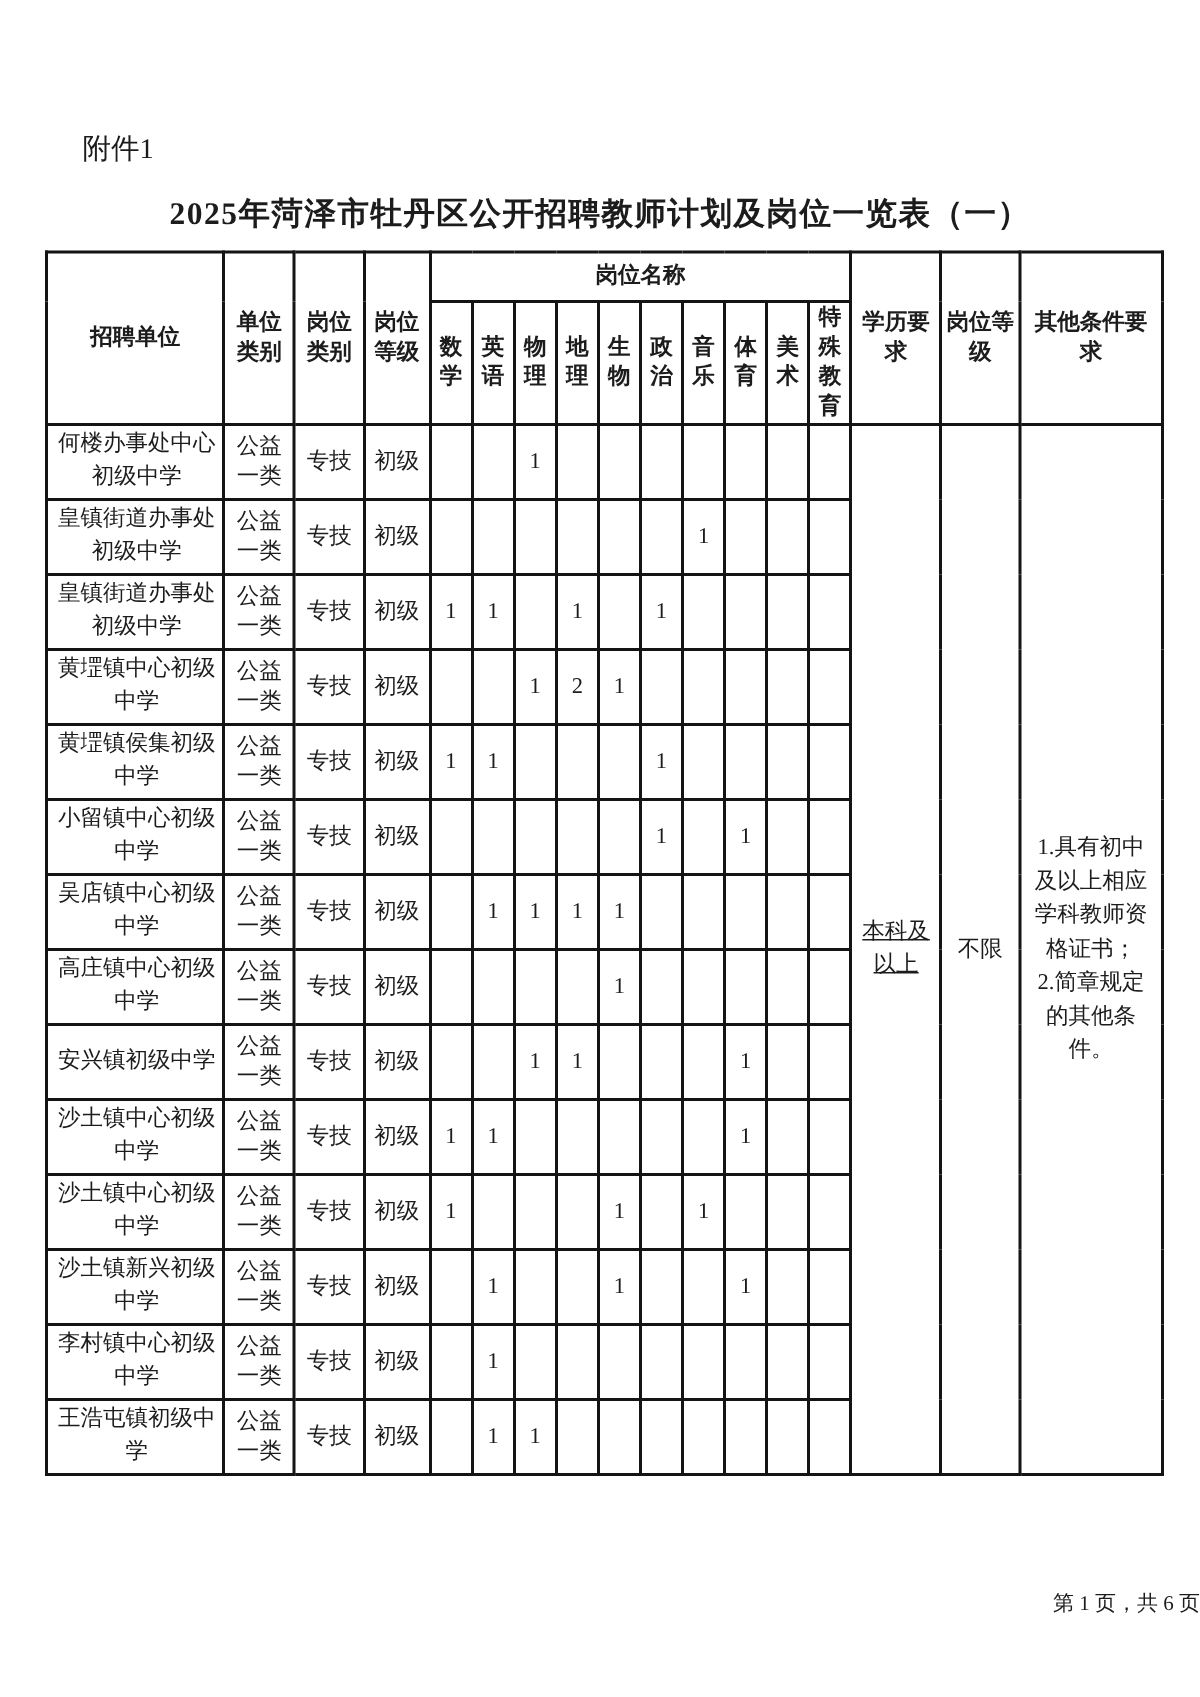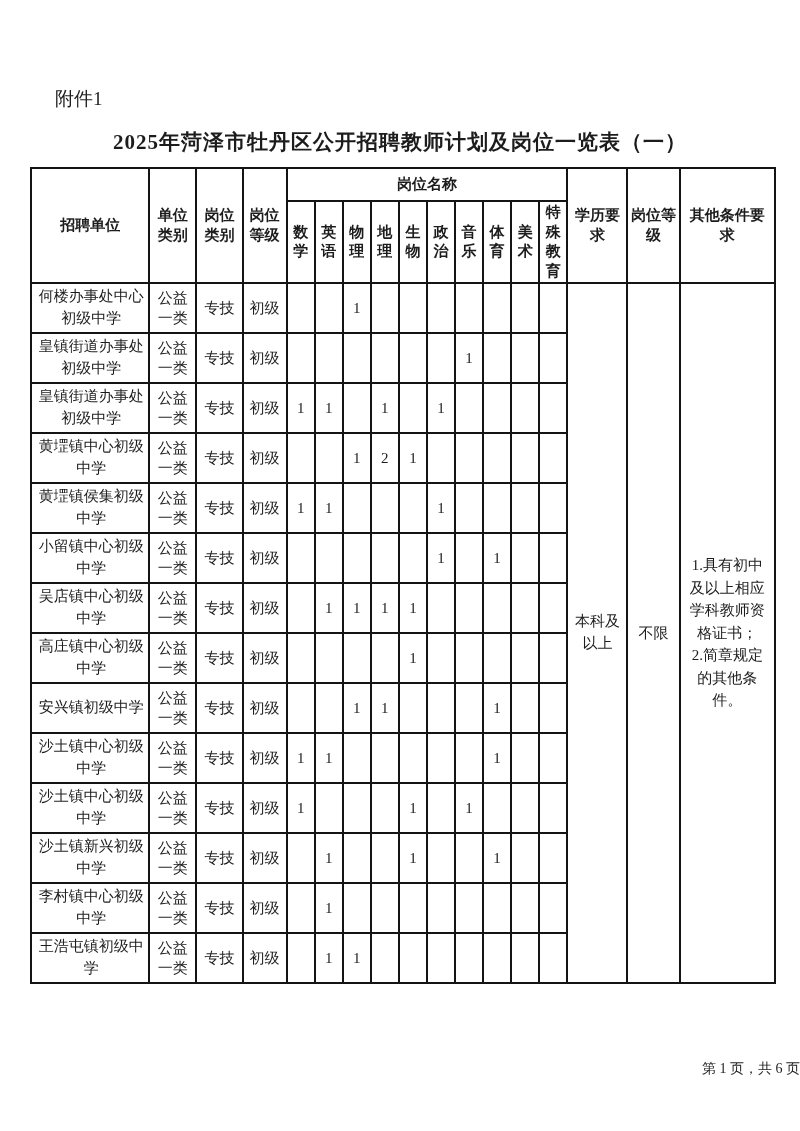--- a/index.html
+++ b/index.html
@@ -58,20 +58,21 @@
   td.center {
     padding: 1px 2px;
     line-height: 1.35;
     word-break: break-all;
   }
   td.count { font-size: 15px; }
   td.edu {
     padding: 1px 6px;
     line-height: 1.45;
     word-break: break-all;
+    text-decoration: underline;
   }
   td.other {
     text-align: left;
     padding: 3px 5px;
     font-size: 14.5px;
     line-height: 1.5;
     white-space: pre-line;
     word-break: break-all;
   }
   .page-footer {

